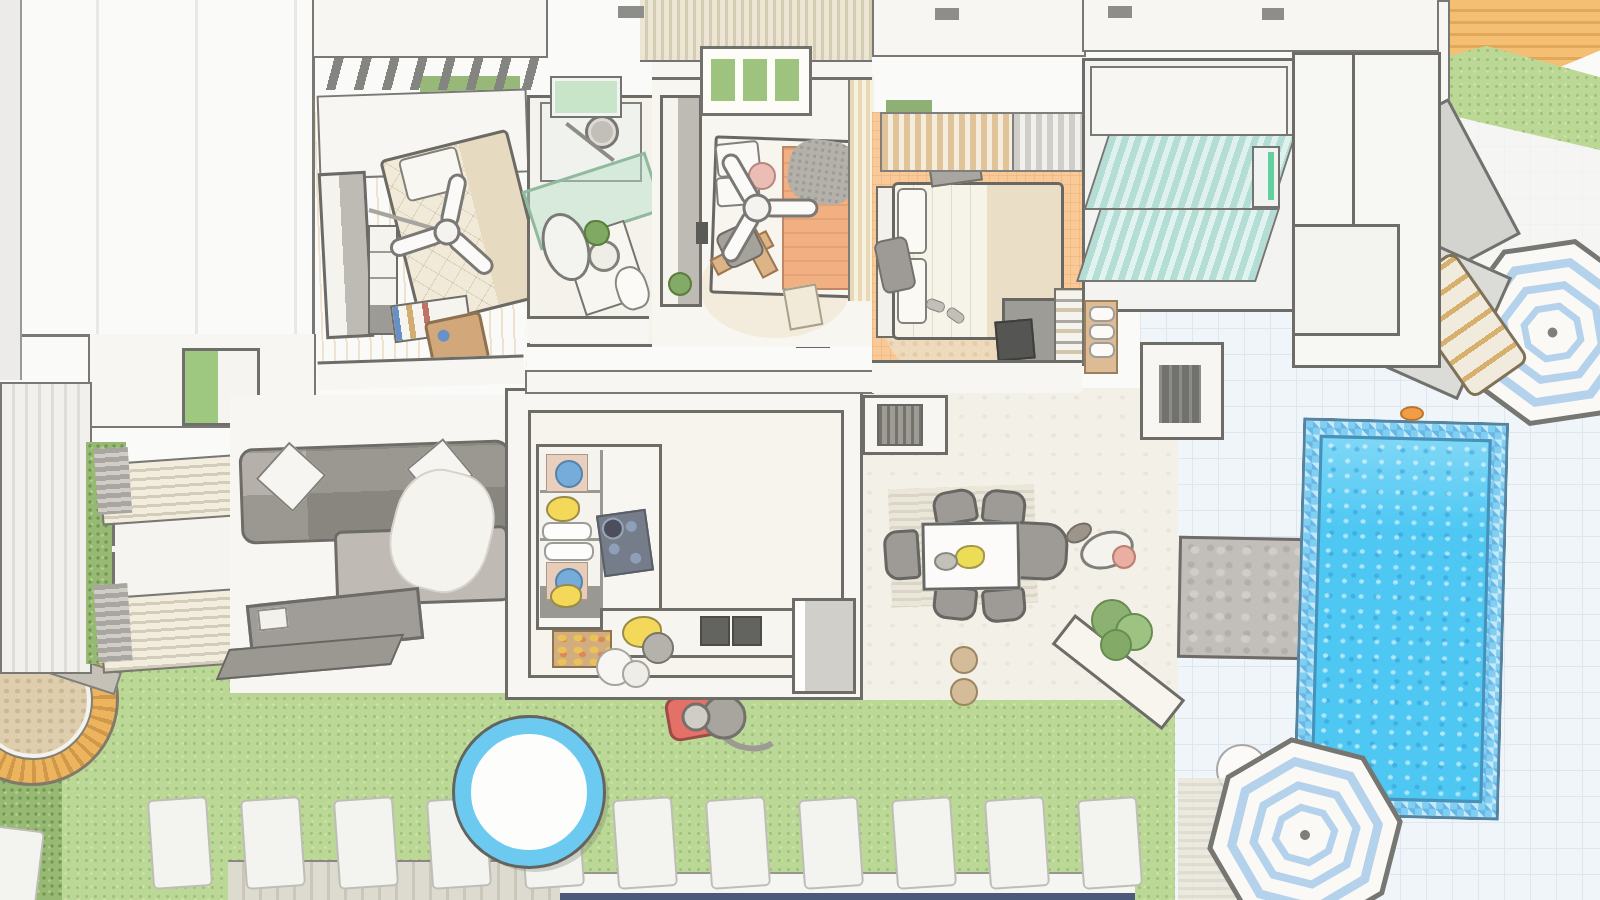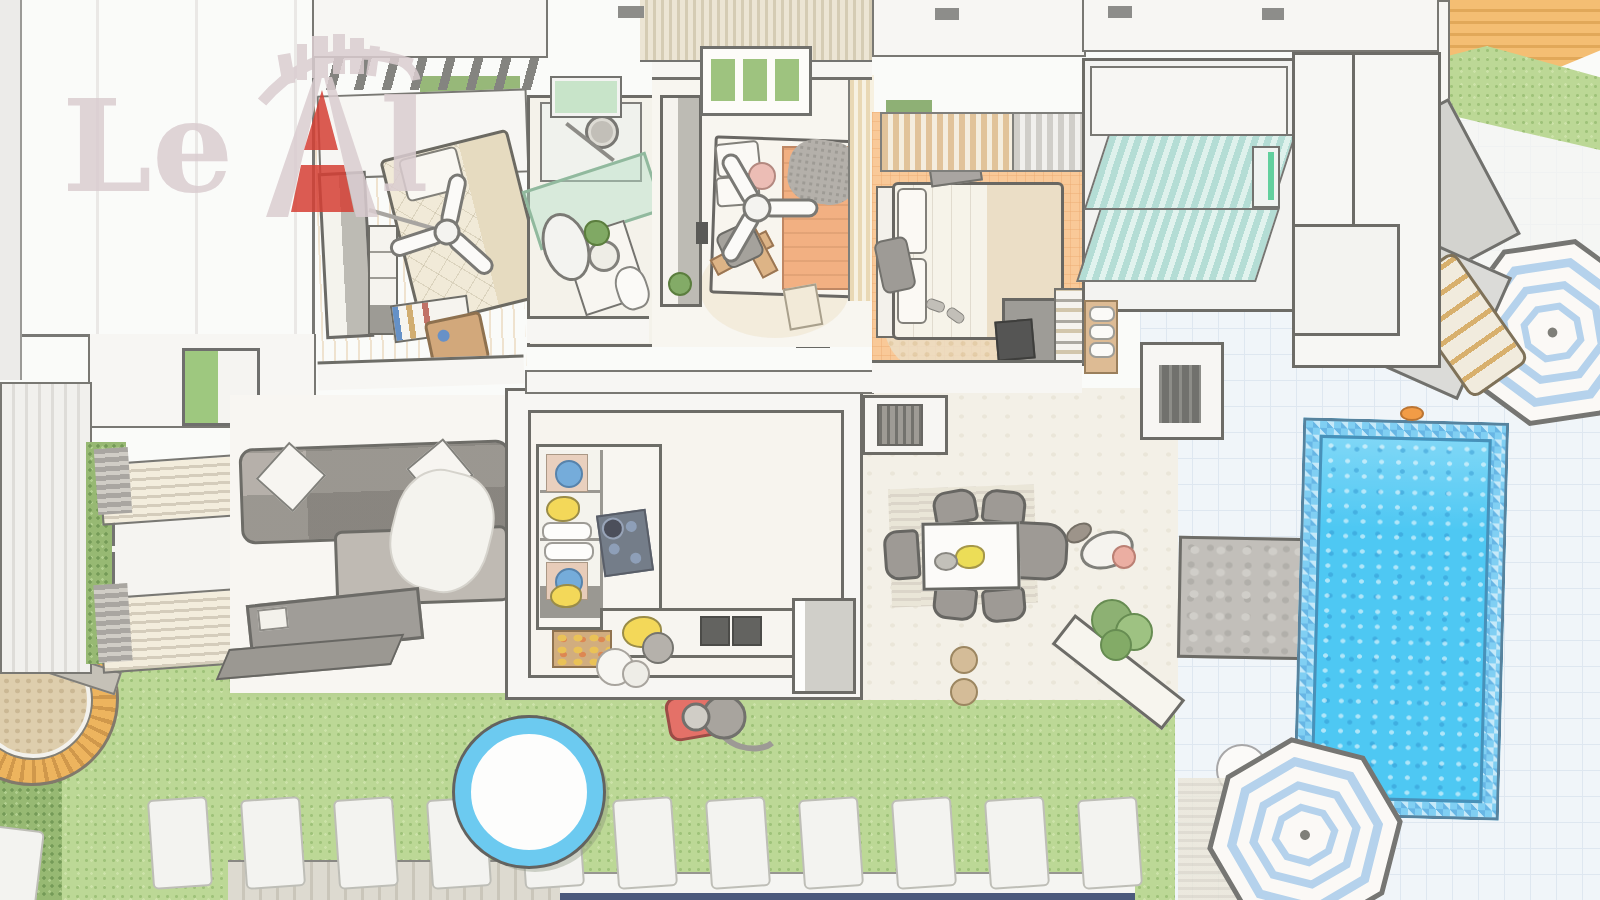--- a/index.html
+++ b/index.html
@@ -301,32 +301,14 @@
   <div class="a ol" style="left:1292px;top:224px;width:102px;height:106px;background:#f1f1ee"></div>
 
   <div class="a wall ol2" style="left:312px;top:0;width:232px;height:56px;border-top:none"></div>
   <div class="a wall ol2" style="left:872px;top:0;width:210px;height:55px;border-top:none"></div>
   <div class="a wall ol2" style="left:1082px;top:0;width:353px;height:50px;border-top:none"></div>
   <div class="a" style="left:618px;top:6px;width:26px;height:12px;background:#7b7b77"></div>
   <div class="a" style="left:935px;top:8px;width:24px;height:12px;background:#7b7b77"></div>
   <div class="a" style="left:1108px;top:6px;width:24px;height:12px;background:#7b7b77"></div>
   <div class="a" style="left:1262px;top:8px;width:22px;height:12px;background:#7b7b77"></div>
 
-  <div class="a" style="left:62px;top:42px;width:340px;height:200px;opacity:.85">
-    <span class="a logoTxt" style="left:0;top:40px">Le</span>
-    <svg class="a" style="left:140px;top:-40px" width="230" height="230" viewBox="0 0 230 230">
-      <path d="M60 100 Q120 30 210 62" stroke="var(--logo-mauve)" stroke-width="11" fill="none"></path>
-      <path d="M196 58 Q212 66 214 78" stroke="var(--logo-mauve)" stroke-width="9" fill="none"></path>
-      <rect x="78" y="52" width="13" height="30" fill="var(--logo-mauve)" transform="rotate(-10 84 67)"></rect>
-      <rect x="95" y="42" width="10" height="36" fill="var(--logo-mauve)"></rect>
-      <rect x="110" y="34" width="16" height="42" fill="var(--logo-mauve)"></rect>
-      <rect x="131" y="32" width="12" height="40" fill="var(--logo-mauve)"></rect>
-      <rect x="148" y="36" width="14" height="36" fill="var(--logo-mauve)"></rect>
-      <rect x="166" y="44" width="10" height="30" fill="var(--logo-mauve)" transform="rotate(8 171 59)"></rect>
-      <polygon points="112,75 120,75 86,215 64,215" fill="var(--logo-mauve)"></polygon>
-      <polygon points="122,75 130,75 176,215 154,215" fill="var(--logo-mauve)"></polygon>
-      <polygon points="120,88 136,148 102,148" fill="var(--logo-red)"></polygon>
-      <polygon points="99,163 142,163 152,210 89,210" fill="var(--logo-red)"></polygon>
-    </svg>
-    <span class="a logoTxt" style="left:318px;top:40px">l</span>
-  </div>
 
 </div>
 
 </body></html>

